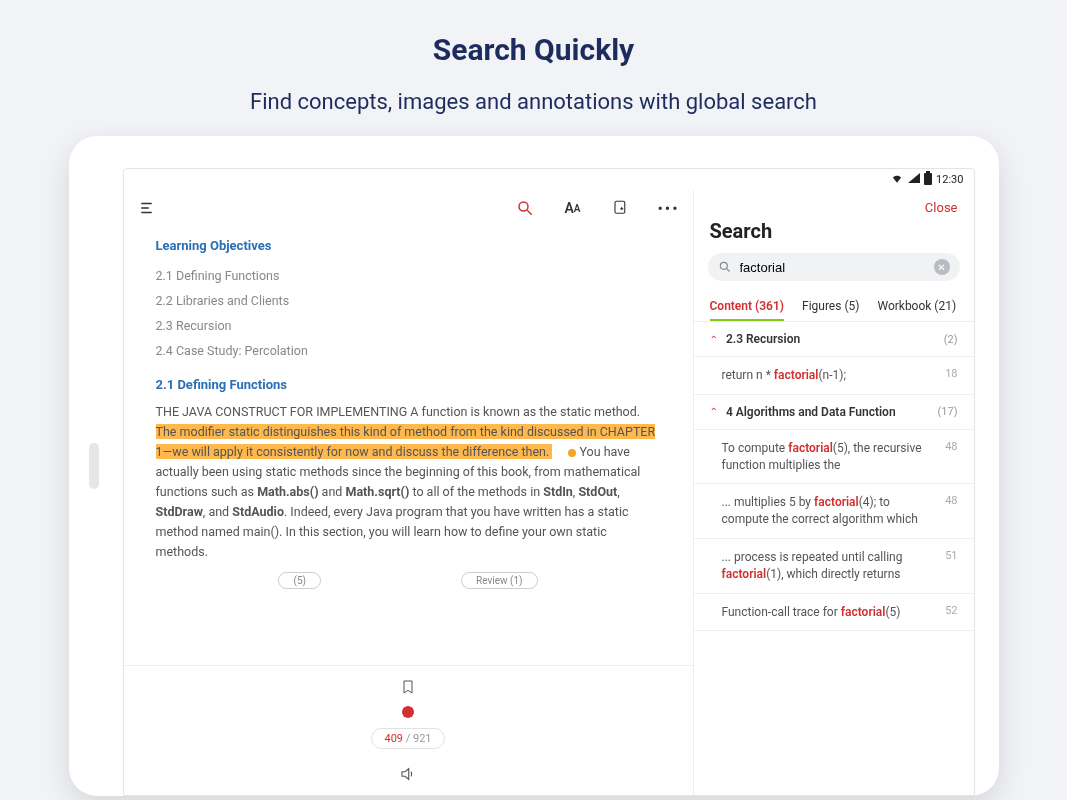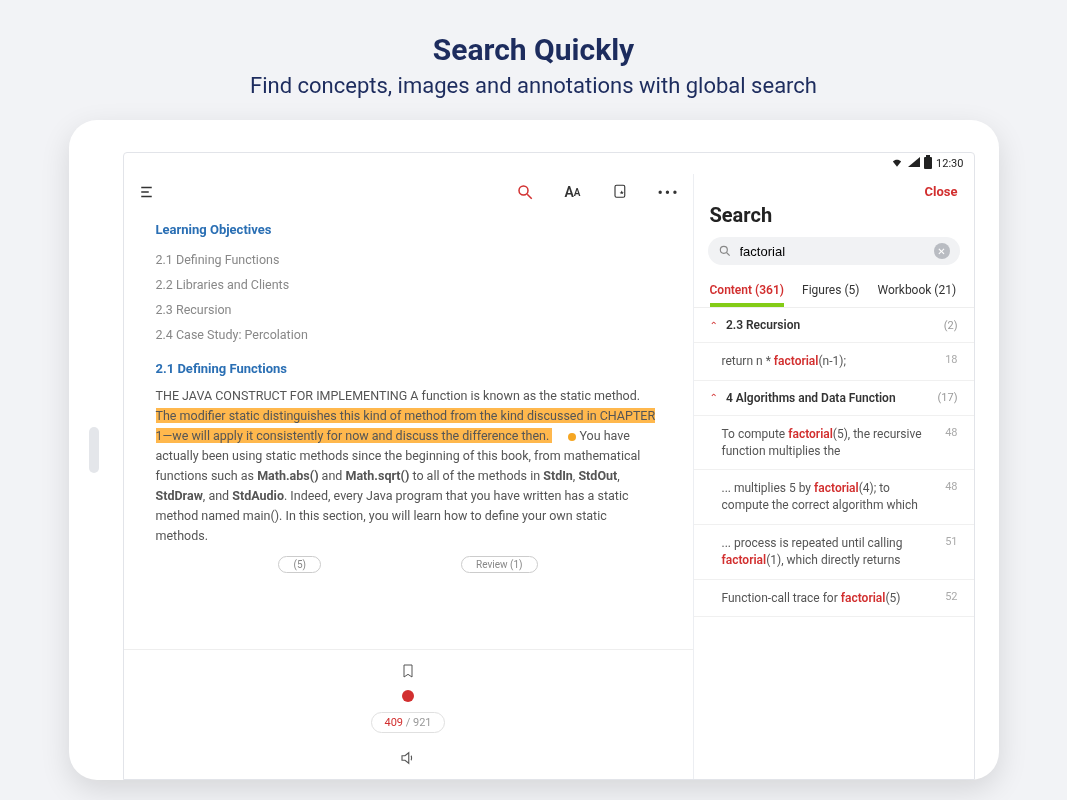--- a/index.html
+++ b/index.html
@@ -4,21 +4,21 @@
 <style>
   * { box-sizing: border-box; margin: 0; padding: 0; }
   body {
     font-family: -apple-system, BlinkMacSystemFont, "Segoe UI", Roboto, Arial, sans-serif;
     background: #f2f3f6;
     width: 1067px;
     height: 800px;
     overflow: hidden;
   }
   .promo-header { text-align: center; padding: 32px 20px 22px; }
-  .promo-title { color: #1d2c5e; font-size: 30px; font-weight: 700; margin-bottom: 6px; }
+  .promo-title { color: #1d2c5e; font-size: 30px; font-weight: 700; margin-bottom: 22px; }
   .promo-sub { color: #1d2c5e; font-size: 22px; font-weight: 400; }
 
   .tablet-frame {
     margin: 0 auto;
     width: 930px;
     background: #fff;
     border-radius: 28px;
     box-shadow: 0 10px 30px rgba(0,0,0,.12);
     padding: 32px 24px 0 54px;
     position: relative;
@@ -103,29 +103,29 @@
   .page-pill .cur{color:#d22f2f;}
   .foot-icon{width:18px;height:18px;color:#555;display:flex;align-items:center;justify-content:center;cursor:pointer;}
 
   
   .panel {
     width: 280px;
     display: flex;
     flex-direction: column;
     background:#fff;
   }
-  .panel-top{display:flex;justify-content:flex-end;padding:10px 16px 0;font-weight:bold;}
+  .panel-top{display:flex;justify-content:flex-end;padding:10px 16px 0;}
   .close{color:#d22f2f;font-size:13px;cursor:pointer;}
   .panel-title{font-size:20px;font-weight:700;color:#222;padding:4px 16px 10px;}
   .search-box{margin:0 14px 12px;display:flex;align-items:center;background:#f1f2f4;border-radius:18px;padding:6px 10px;gap:8px;}
   .search-box input{flex:1;border:none;background:transparent;font-size:13px;outline:none;}
   .clear{width:16px;height:16px;border-radius:50%;background:#b9bcc2;color:#fff;font-size:10px;display:flex;align-items:center;justify-content:center;cursor:pointer;}
   .tabs{display:flex;gap:18px;padding:0 16px;border-bottom:1px solid #eee;font-size:12px;}
   .tab{padding:6px 0;color:#333;cursor:pointer;white-space:nowrap;}
-  .tab.active{color:#d22f2f;border-bottom:4px solid #84cc16;font-weight:600;}
+  .tab.active{color:#d22f2f;border-bottom:2px solid #84cc16;font-weight:600;}
 
   .results{flex:1;overflow:hidden;}
   .result-section{border-bottom:1px solid #f0f0f0;padding:10px 16px;display:flex;align-items:center;gap:8px;font-size:12px;cursor:pointer;}
   .result-section .chev{color:#d22f2f;font-size:10px;}
   .result-section .sec-title{flex:1;color:#333;font-weight:600;}
   .result-section .sec-count{color:#999;font-size:11px;}
   .result-item{border-bottom:1px solid #f0f0f0;padding:10px 16px 10px 28px;display:flex;gap:10px;font-size:12px;cursor:pointer;}
   .result-item .snippet{flex:1;color:#555;line-height:1.4;}
   .kw{color:#d22f2f;font-weight:600;}
   .result-item .hit{color:#aaa;font-size:11px;}

